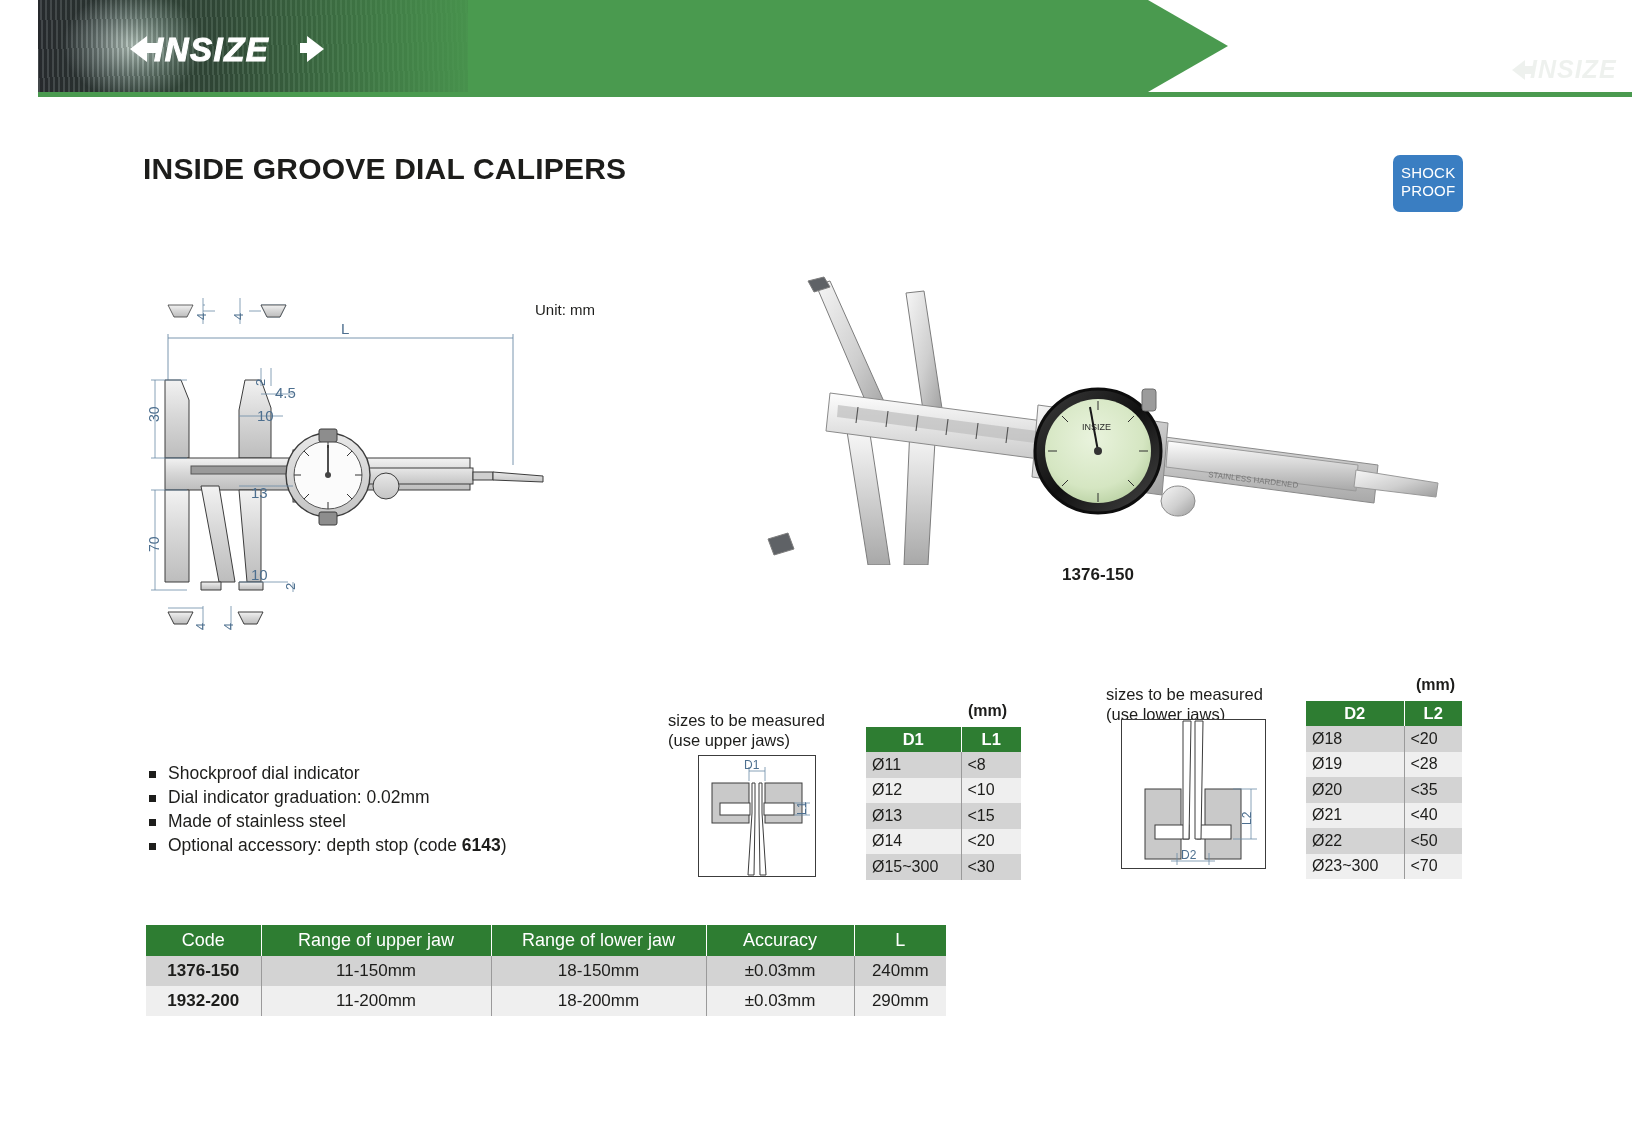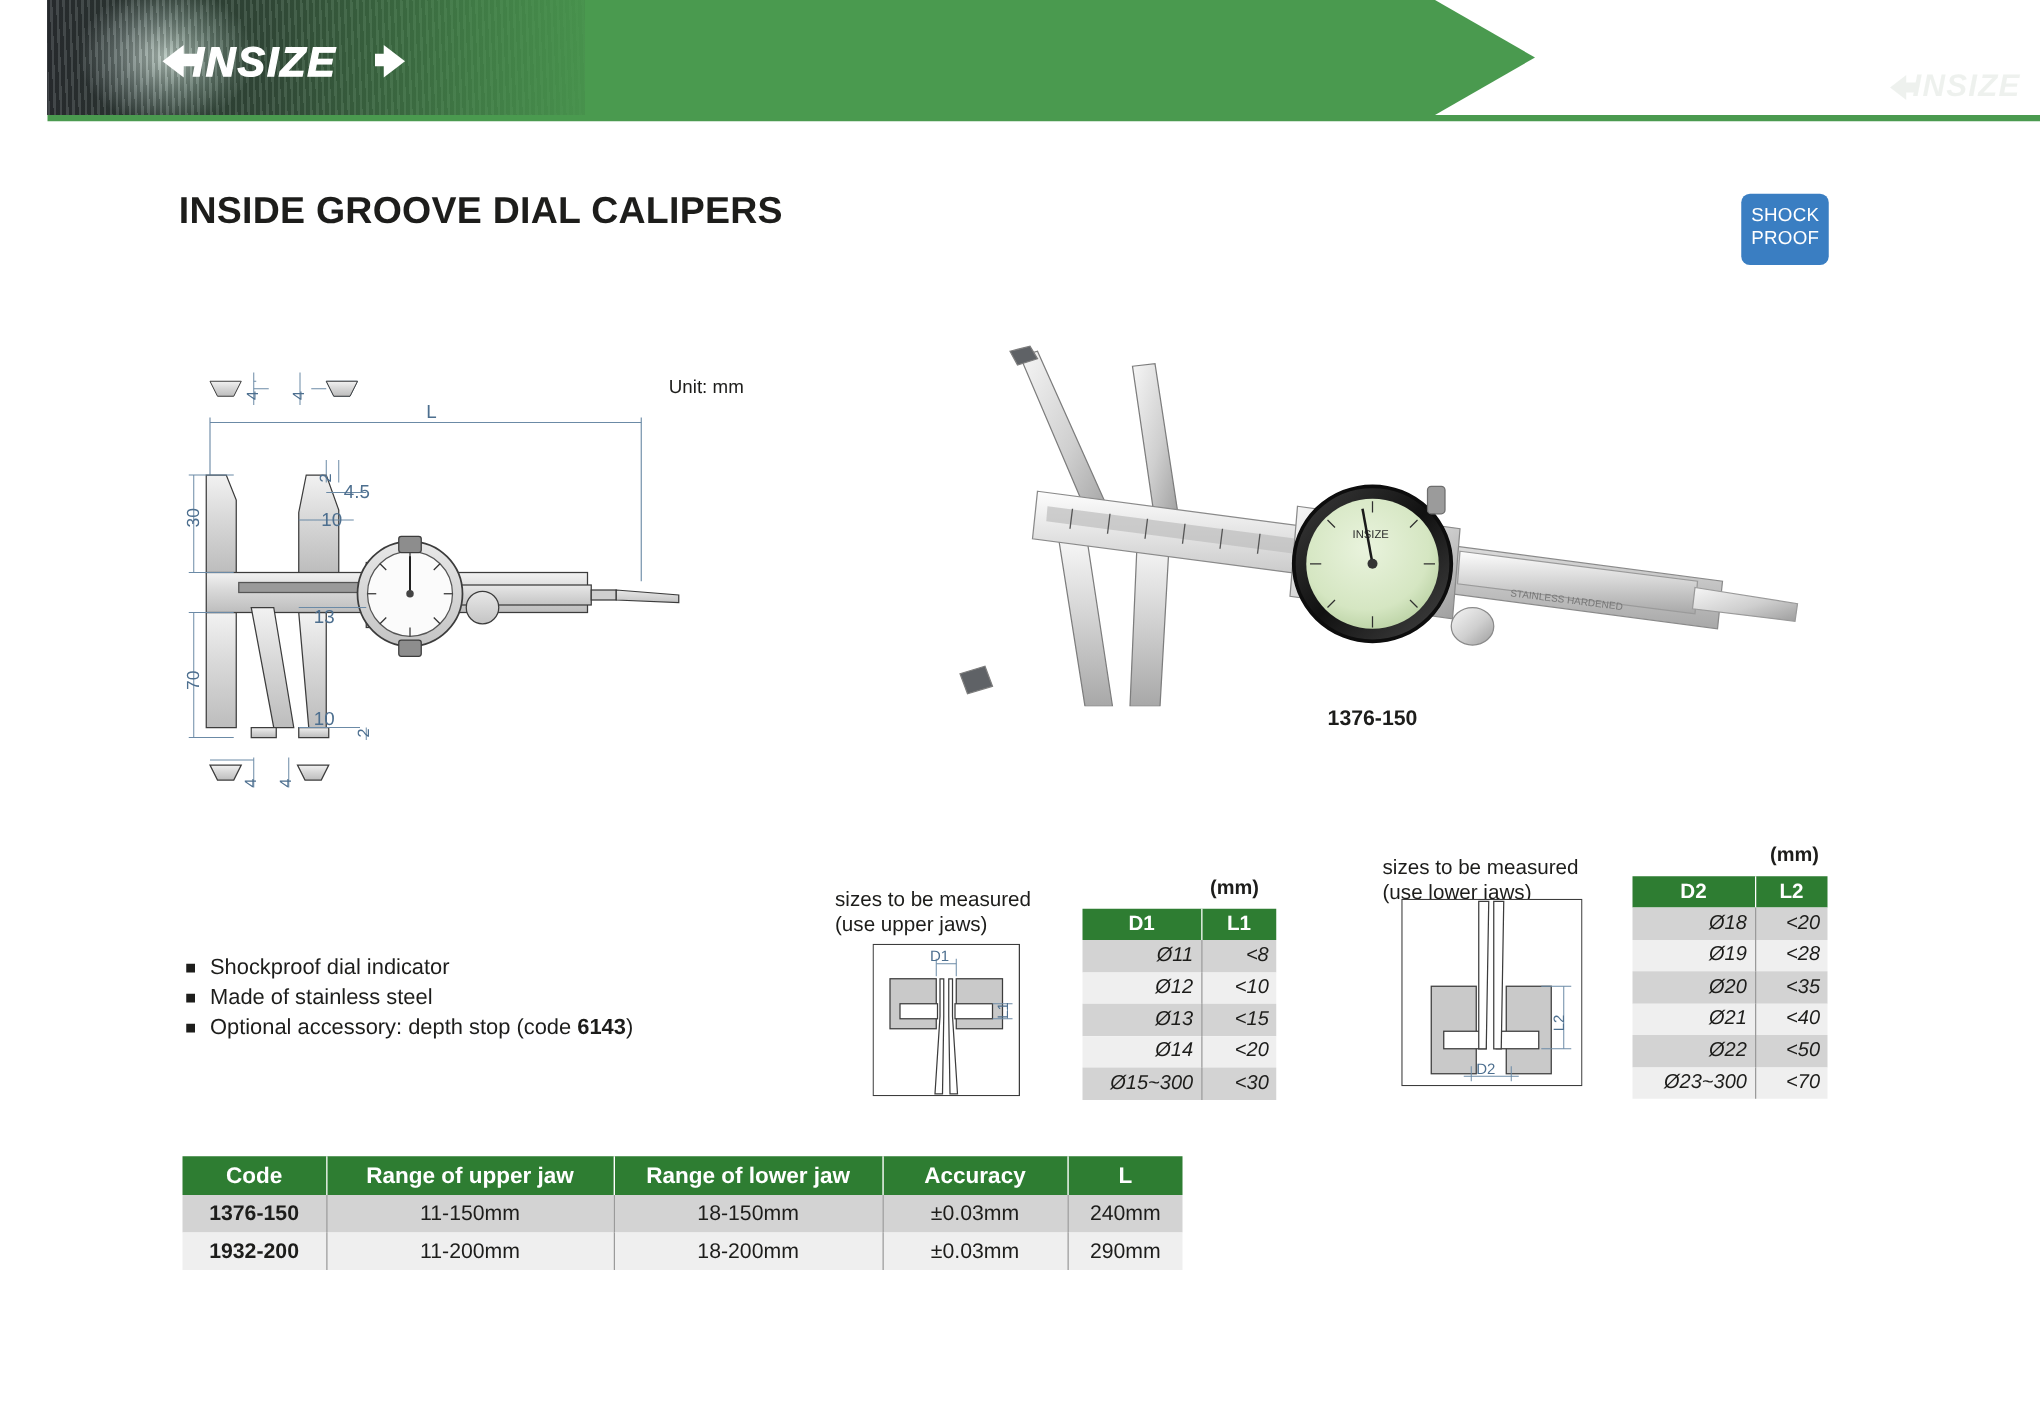--- a/index.html
+++ b/index.html
@@ -95,35 +95,35 @@
 
   
   table { border-collapse:collapse; }
   .dtable { font-size:16px; }
   .dtable th {
     background:#2e7d32; color:#fff; font-weight:bold; font-size:16.5px;
     height:25px; text-align:center; border-right:1px solid #fff;
   }
   .dtable th:last-child { border-right:none; }
   .dtable td {
-    height:25.5px; text-align:right; color:#1d1d1b; font-size:16px;
-    border-right:1px solid #9a9a9a; padding:0 6px;font-style:italic;
+    height:25.5px; text-align:left; color:#1d1d1b; font-size:16px;
+    border-right:1px solid #9a9a9a; padding:0 6px;
   }
   .dtable td:last-child { border-right:none; }
   .dtable tr:nth-child(odd) td { background:#d3d3d3; }
   .dtable tr:nth-child(even) td { background:#efefef; }
 
   .mm-label { font-size:16px; font-weight:bold; color:#1d1d1b; text-align:right; }
 
   .diag-caption { font-size:16.5px; color:#1d1d1b; text-align:left; line-height:20px; }
 
   
   .main-table { position:absolute; left:108px; top:925px; width:800px; font-size:17px; }
   .main-table th {
-    background:#2e7d32; color:#fff; font-weight:bold; font-size:18px;
+    background:#2e7d32; color:#fff; font-weight:normal; font-size:18px;
     height:31px; text-align:center; border-right:1px solid #fff;
   }
   .main-table th:last-child{border-right:none;}
   .main-table td {
     height:30px; text-align:center; font-size:17px; color:#1d1d1b;
     border-right:1px solid #9a9a9a;
   }
   .main-table td:last-child { border-right:none; }
   .main-table tr:nth-child(odd) td { background:#d3d3d3; }
   .main-table tr:nth-child(even) td { background:#efefef; }
@@ -359,20 +359,21 @@
 
       <rect x="404" y="124" width="14" height="22" rx="3" fill="#9b9b9b" stroke="#6d6d6d"></rect>
 
       <text x="470" y="212" font-size="8" fill="#777" font-family="Liberation Sans, sans-serif" transform="rotate(7 470 212)">STAINLESS HARDENED</text>
     </svg>
   </div>
   <div class="photo-caption">1376-150</div>
 
   <ul class="features">
     <li>Shockproof dial indicator</li>
+    <li>Dial indicator graduation: 0.02mm</li>
     <li>Made of stainless steel</li>
     <li><span>Optional accessory: depth stop (code <b>6143</b>)</span></li>
   </ul>
 
   <div class="cap1 diag-caption">
     <div>sizes to be measured</div>
     <div>(use upper jaws)</div>
   </div>
   <div class="diag1">
     <svg width="118" height="122" viewBox="0 0 118 122" xmlns="http://www.w3.org/2000/svg">

